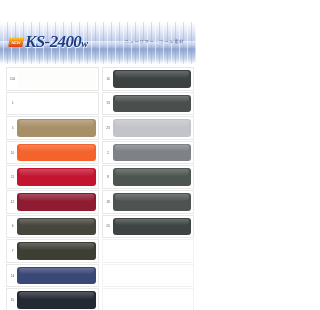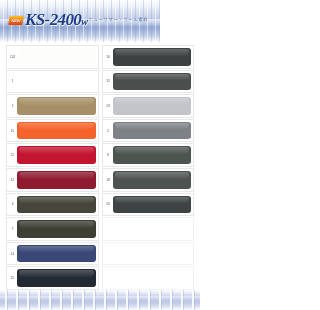--- a/index.html
+++ b/index.html
@@ -12,31 +12,32 @@
 
   body {
     font-family: "Liberation Sans", sans-serif;
     background: #ffffff;
     position: relative;
   }
 
   
   #header {
     position: relative;
-    width: 160px;
+    width: 196px;
     height: 42px;
     background:
       linear-gradient(to bottom,
         #ffffff 0%,
         #eef2fa 14%,
         #c8d4ec 40%,
         #93a9d4 66%,
         #c3d0e8 86%,
         #ffffff 100%);
     overflow: hidden;
+    margin-top: 22px;
   }
 
   
   #header-stripes {
     position: absolute;
     inset: 0;
     background-image: repeating-linear-gradient(
       to right,
       rgba(255,255,255,0.00) 0px,
       rgba(255,255,255,0.00) 3px,

